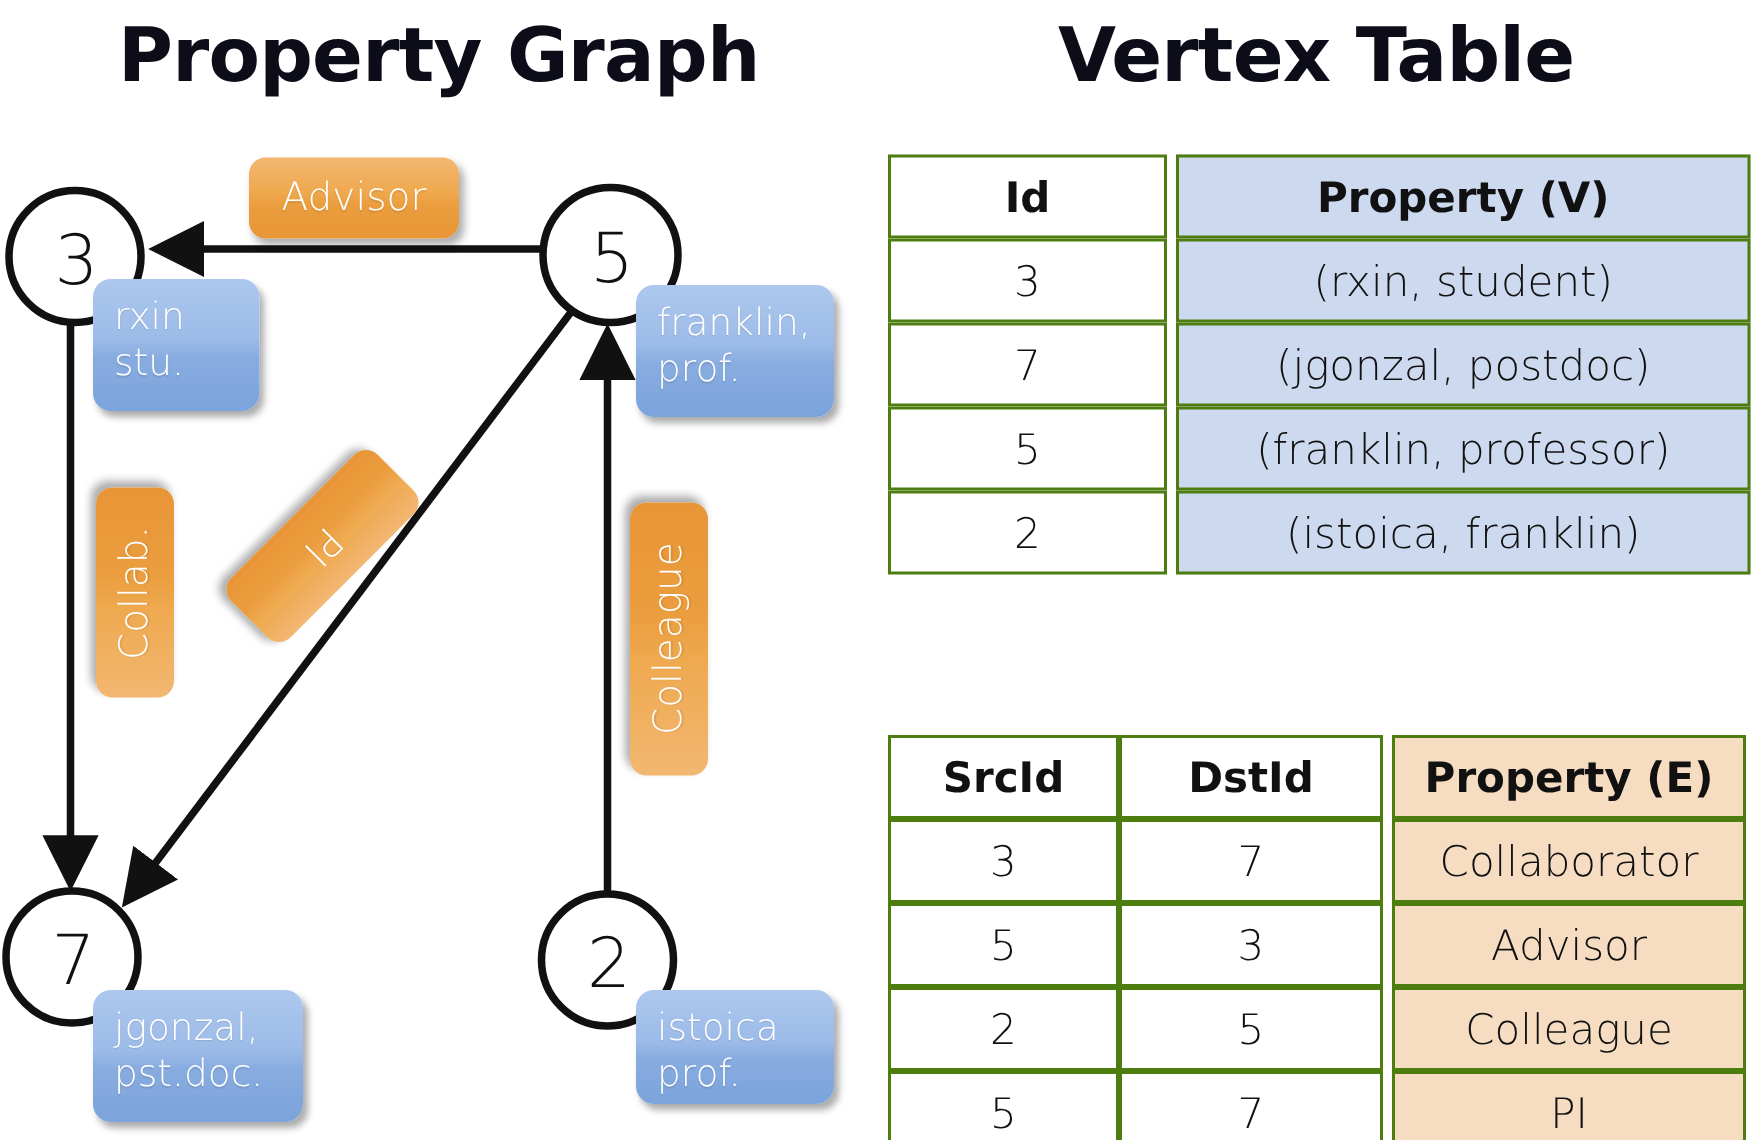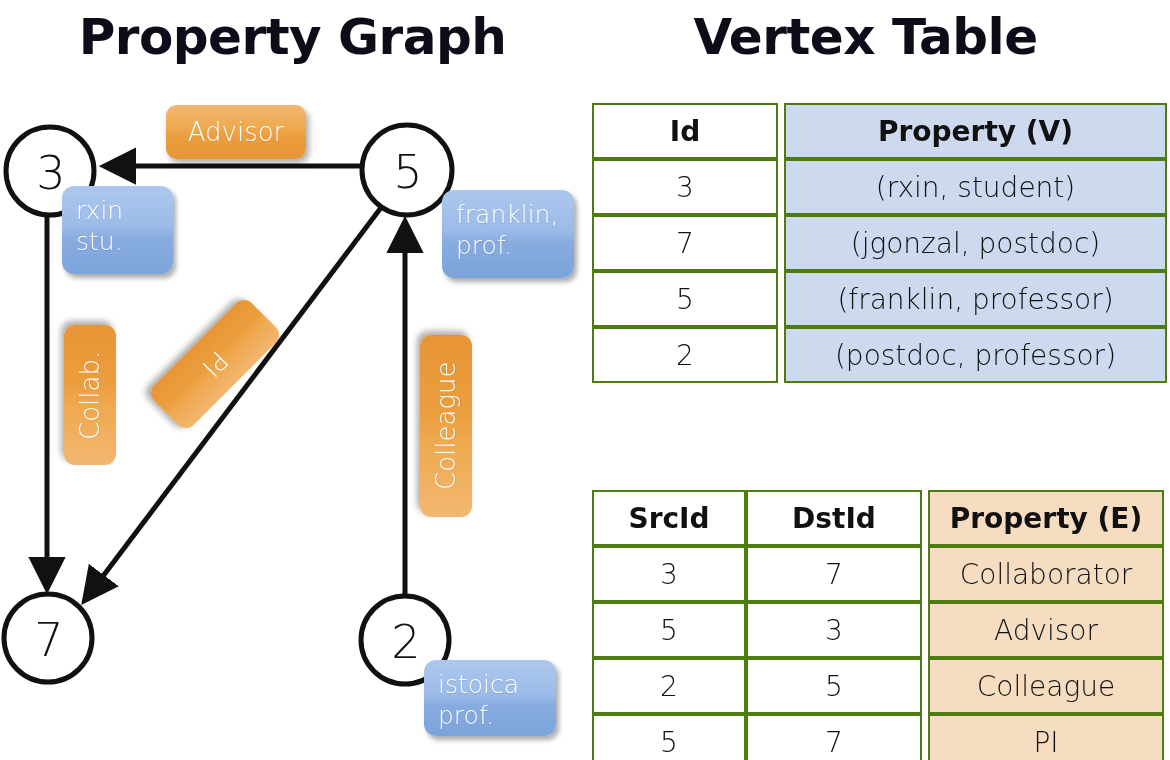--- a/index.html
+++ b/index.html
@@ -17,21 +17,21 @@
   
   .title {
     position: absolute;
     font-family: "DejaVu Sans", sans-serif;
     font-weight: 700;
     color: #0d0d1a;
     white-space: nowrap;
     letter-spacing: -0.5px;
   }
   #graph-title { left: 0; top: 8px; width: 585px; text-align: center; font-size: 50px; }
-  #vertex-title { left: 573px; top: 8px; width: 585px; text-align: center; font-size: 50px; }
+  #vertex-title { left: 585px; top: 8px; width: 585px; text-align: center; font-size: 50px; }
   #edge-title  { left: 585px; top: 398px; width: 585px; text-align: center; font-size: 50px; }
 
   
   #graph-svg { position: absolute; left: 0; top: 0; width: 585px; height: 760px; }
 
   
   .vnum {
     position: absolute;
     font-family: "DejaVu Sans", sans-serif;
     font-weight: 300;
@@ -141,25 +141,29 @@
   <div class="vnum" style="left:21px; top:146px;">3</div>
   <div class="vnum" style="left:378px; top:145px;">5</div>
   <div class="vnum" style="left:19px; top:613px;">7</div>
   <div class="vnum" style="left:376px; top:615px;">2</div>
 
   <div class="pbox" style="left:62px; top:186px; width:111px; height:88px;">
     <span>rxin</span>
     <span>stu.</span>
   </div>
 
-  <div class="pbox" style="left:442px; top:190px; width:132px; height:88px;">
+  <div class="pbox" style="left:424px; top:190px; width:132px; height:88px;">
     <span>franklin,</span>
     <span>prof.</span>
   </div>
 
+  <div class="pbox" style="left:62px; top:660px; width:140px; height:88px;">
+    <span>jgonzal,</span>
+    <span>pst.doc.</span>
+  </div>
 
   <div class="pbox" style="left:424px; top:660px; width:132px; height:76px;">
     <span>istoica</span>
     <span>prof.</span>
   </div>
 
   <div class="ebox" style="left:166px; top:105px; width:140px; height:54px;">Advisor</div>
 
   <div class="ebox vert" style="left:64px; top:325px; width:52px; height:140px; transform: rotate(180deg);">Collab.</div>
 
@@ -187,21 +191,21 @@
         <td class="prop-col blue-cell">(jgonzal, postdoc)</td>
       </tr>
       <tr>
         <td class="id-col">5</td>
         <td class="sep"></td>
         <td class="prop-col blue-cell">(franklin, professor)</td>
       </tr>
       <tr>
         <td class="id-col">2</td>
         <td class="sep"></td>
-        <td class="prop-col blue-cell">(postdoc, professor)</td>
+        <td class="prop-col blue-cell">(istoica, franklin)</td>
       </tr>
     </tbody>
   </table>
 
 
   <table class="tbl" id="edge-table">
     <tbody>
       <tr>
         <th class="src-col">SrcId</th>
         <th class="dst-col">DstId</th>

